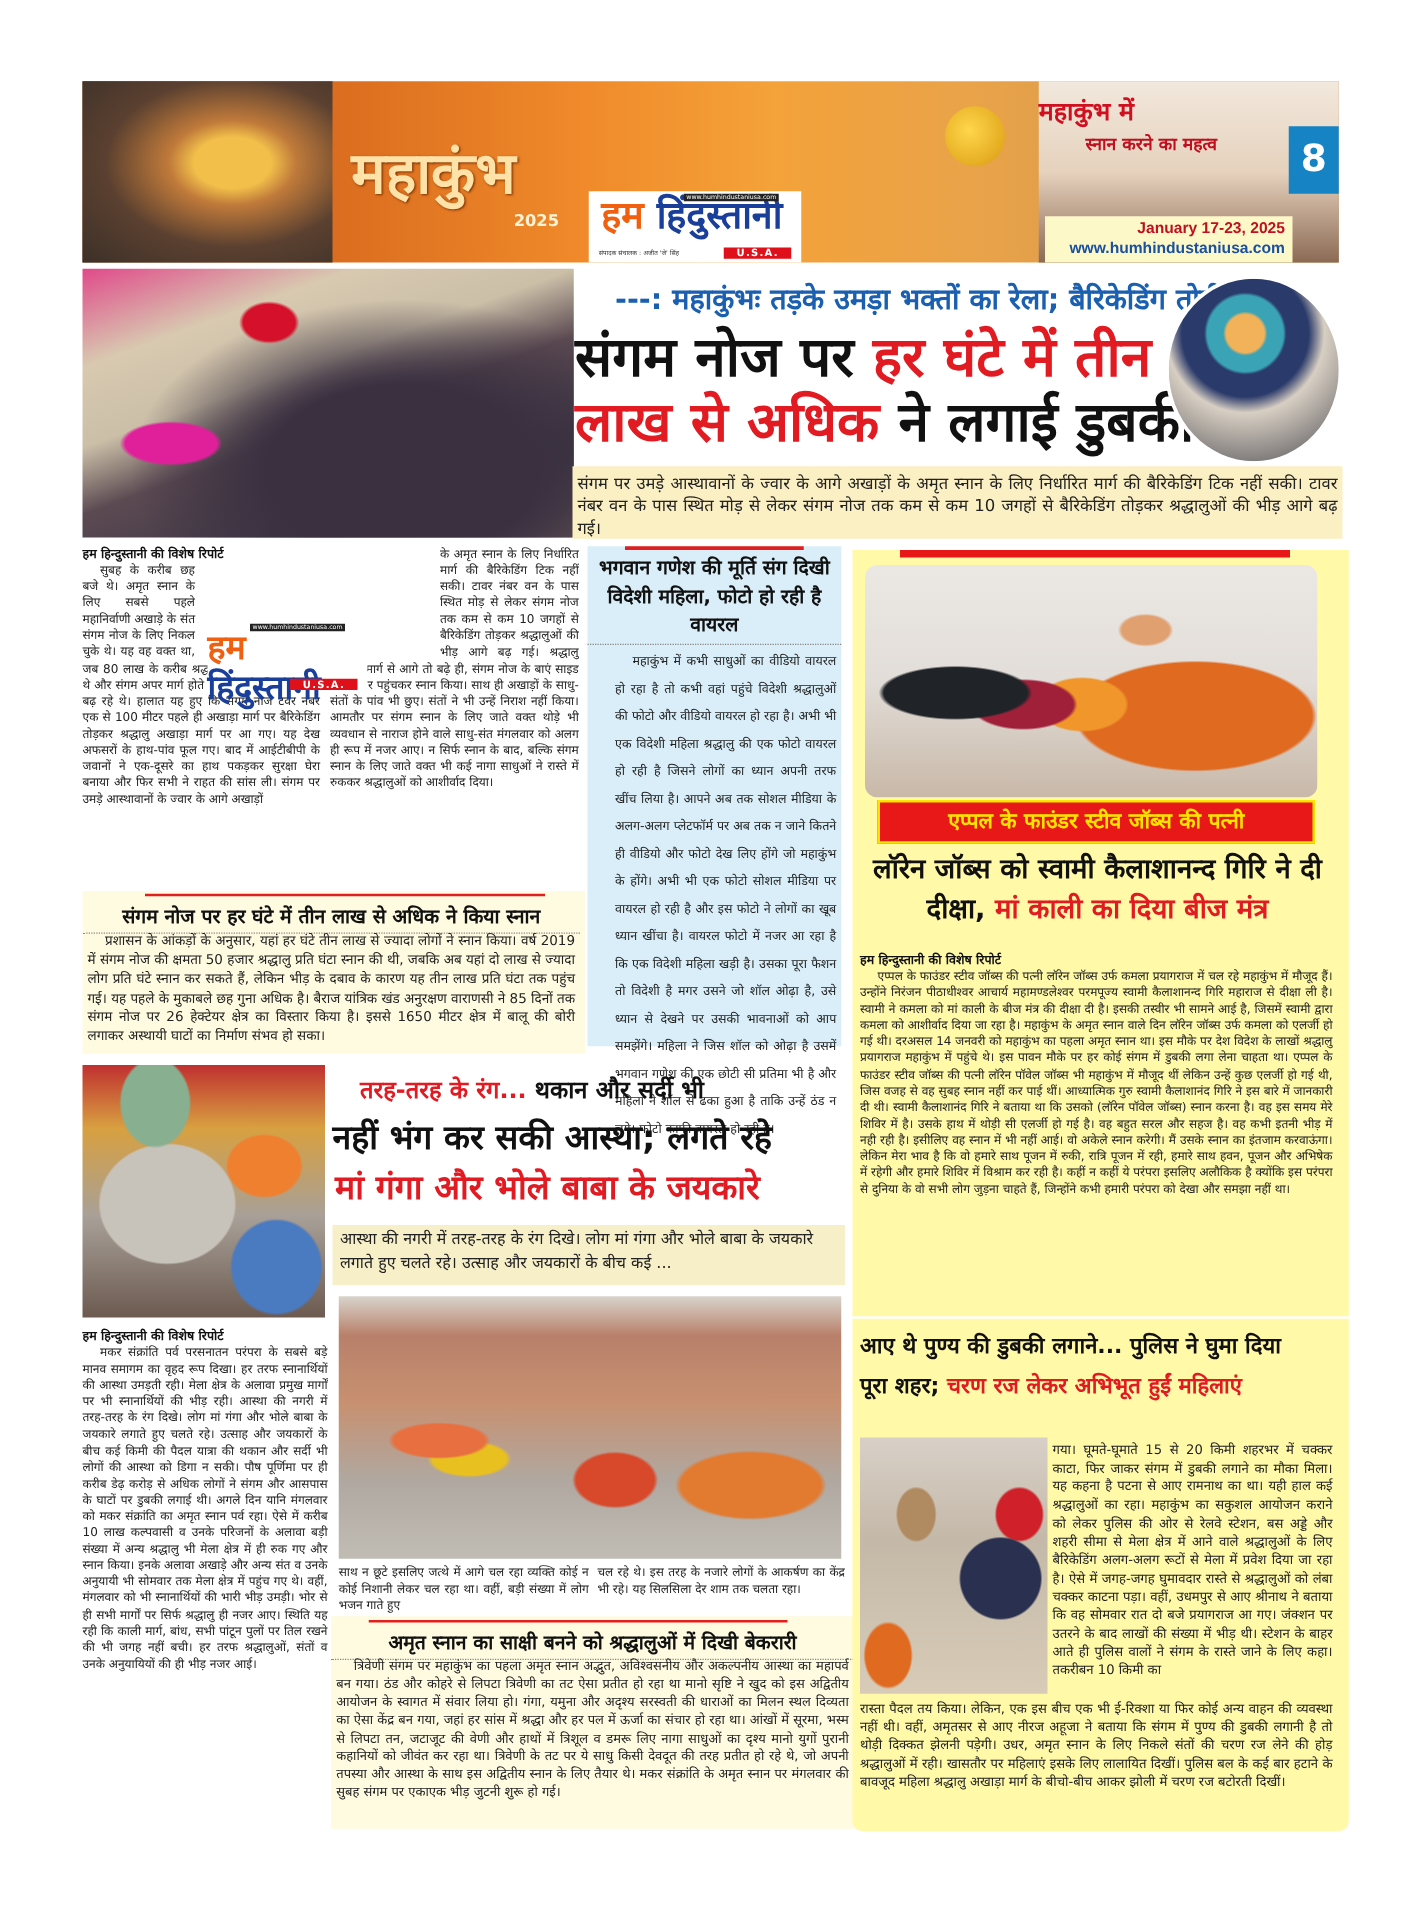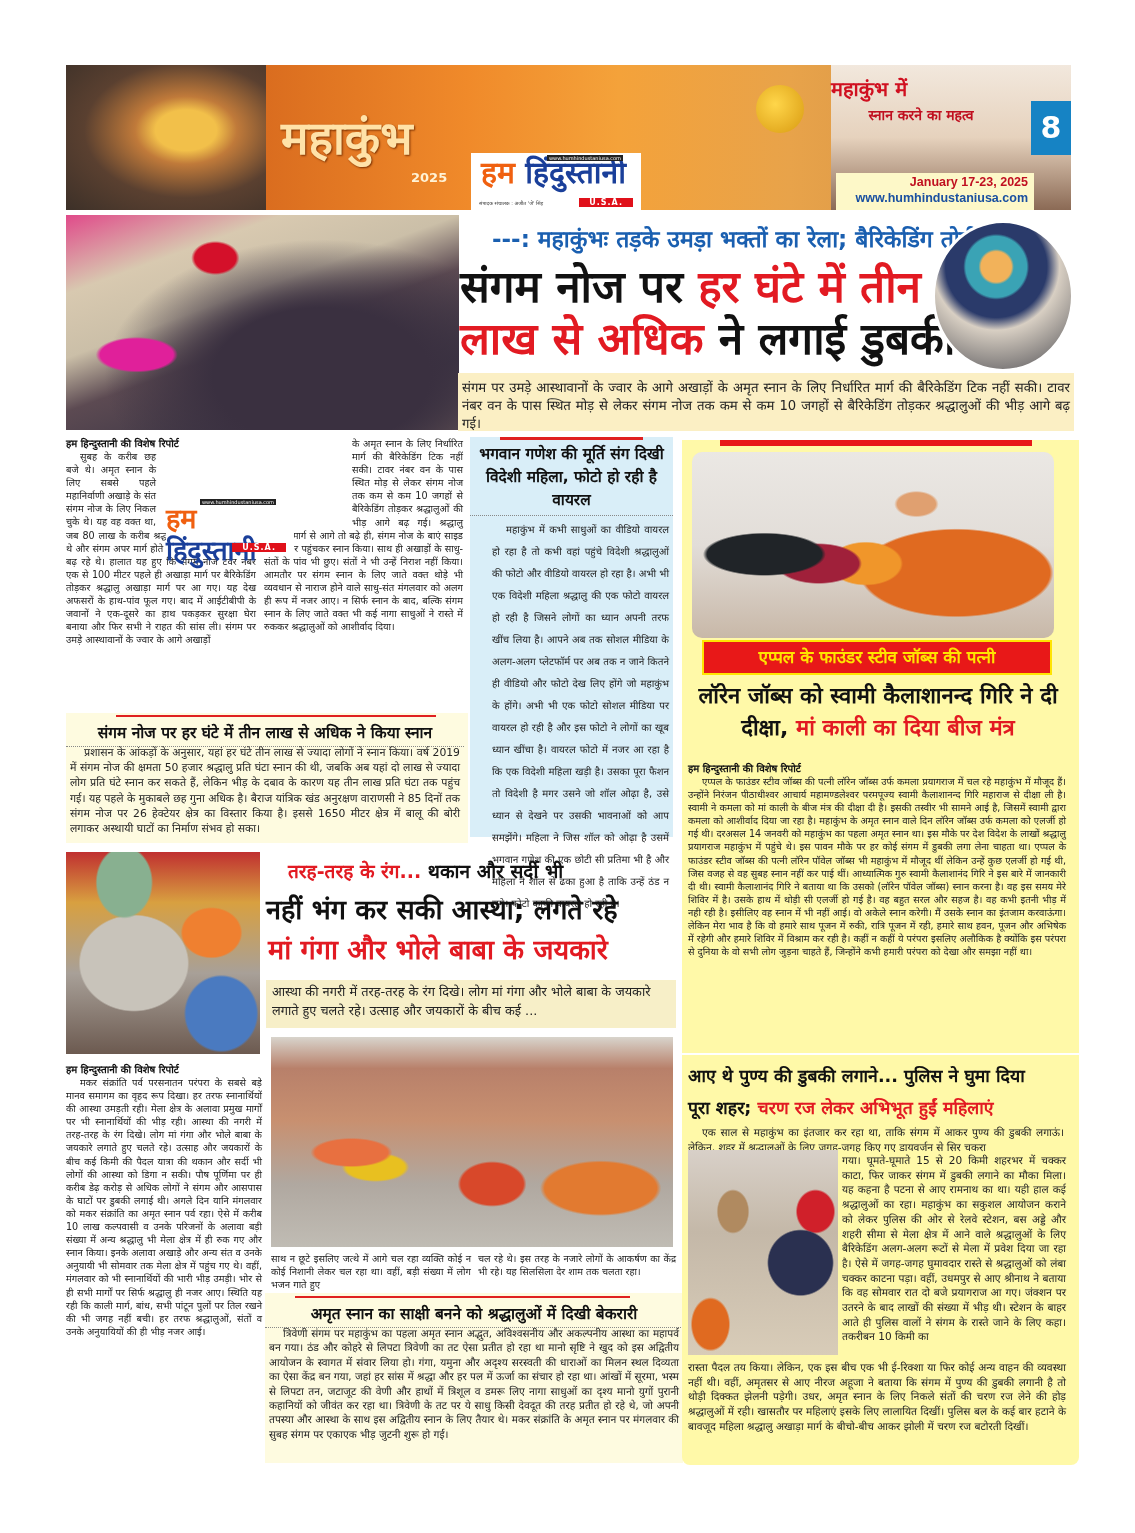--- a/index.html
+++ b/index.html
@@ -202,23 +202,20 @@
   <div class="rule"></div>
   <h3>अमृत स्नान का साक्षी बनने को श्रद्धालुओं में दिखी बेकरारी</h3>
   <div class="t">
       <p>त्रिवेणी संगम पर महाकुंभ का पहला अमृत स्नान अद्भुत, अविश्वसनीय और अकल्पनीय आस्था का महापर्व बन गया। ठंड और कोहरे से लिपटा त्रिवेणी का तट ऐसा प्रतीत हो रहा था मानो सृष्टि ने खुद को इस अद्वितीय आयोजन के स्वागत में संवार लिया हो। गंगा, यमुना और अदृश्य सरस्वती की धाराओं का मिलन स्थल दिव्यता का ऐसा केंद्र बन गया, जहां हर सांस में श्रद्धा और हर पल में ऊर्जा का संचार हो रहा था। आंखों में सूरमा, भस्म से लिपटा तन, जटाजूट की वेणी और हाथों में त्रिशूल व डमरू लिए नागा साधुओं का दृश्य मानो युगों पुरानी कहानियों को जीवंत कर रहा था। त्रिवेणी के तट पर ये साधु किसी देवदूत की तरह प्रतीत हो रहे थे, जो अपनी तपस्या और आस्था के साथ इस अद्वितीय स्नान के लिए तैयार थे। मकर संक्रांति के अमृत स्नान पर मंगलवार की सुबह संगम पर एकाएक भीड़ जुटनी शुरू हो गई।</p>
     </div>
 </div>
 
 <div id="police-wrap" class="abs">
   <div id="police-h1" class="abs">आए थे पुण्य की डुबकी लगाने... पुलिस ने घुमा दिया</div>
   <div id="police-h2" class="abs"><span>पूरा शहर; </span><span class="red">चरण रज लेकर अभिभूत हुईं महिलाएं</span></div>
-  <div id="police-intro" class="abs t">
-      <p>एक साल से महाकुंभ का इंतजार कर रहा था, ताकि संगम में आकर पुण्य की डुबकी लगाऊं। लेकिन, शहर में श्रद्धालुओं के लिए जगह-जगह किए गए डायवर्जन से सिर चकरा</p>
-    </div>
   <div id="photo-police" class="abs photo"></div>
   <div id="police-right" class="abs t">
       <p style="text-indent:0">गया। घूमते-घूमाते 15 से 20 किमी शहरभर में चक्कर काटा, फिर जाकर संगम में डुबकी लगाने का मौका मिला। यह कहना है पटना से आए रामनाथ का था। यही हाल कई श्रद्धालुओं का रहा। महाकुंभ का सकुशल आयोजन कराने को लेकर पुलिस की ओर से रेलवे स्टेशन, बस अड्डे और शहरी सीमा से मेला क्षेत्र में आने वाले श्रद्धालुओं के लिए बैरिकेडिंग अलग-अलग रूटों से मेला में प्रवेश दिया जा रहा है। ऐसे में जगह-जगह घुमावदार रास्ते से श्रद्धालुओं को लंबा चक्कर काटना पड़ा। वहीं, उधमपुर से आए श्रीनाथ ने बताया कि वह सोमवार रात दो बजे प्रयागराज आ गए। जंक्शन पर उतरने के बाद लाखों की संख्या में भीड़ थी। स्टेशन के बाहर आते ही पुलिस वालों ने संगम के रास्ते जाने के लिए कहा। तकरीबन 10 किमी का</p>
     </div>
   <div id="police-bottom" class="abs t">
       <p style="text-indent:0">रास्ता पैदल तय किया। लेकिन, एक इस बीच एक भी ई-रिक्शा या फिर कोई अन्य वाहन की व्यवस्था नहीं थी। वहीं, अमृतसर से आए नीरज अहूजा ने बताया कि संगम में पुण्य की डुबकी लगानी है तो थोड़ी दिक्कत झेलनी पड़ेगी। उधर, अमृत स्नान के लिए निकले संतों की चरण रज लेने की होड़ श्रद्धालुओं में रही। खासतौर पर महिलाएं इसके लिए लालायित दिखीं। पुलिस बल के कई बार हटाने के बावजूद महिला श्रद्धालु अखाड़ा मार्ग के बीचो-बीच आकर झोली में चरण रज बटोरती दिखीं।</p>
     </div>
 </div>
 
 </body></html>

